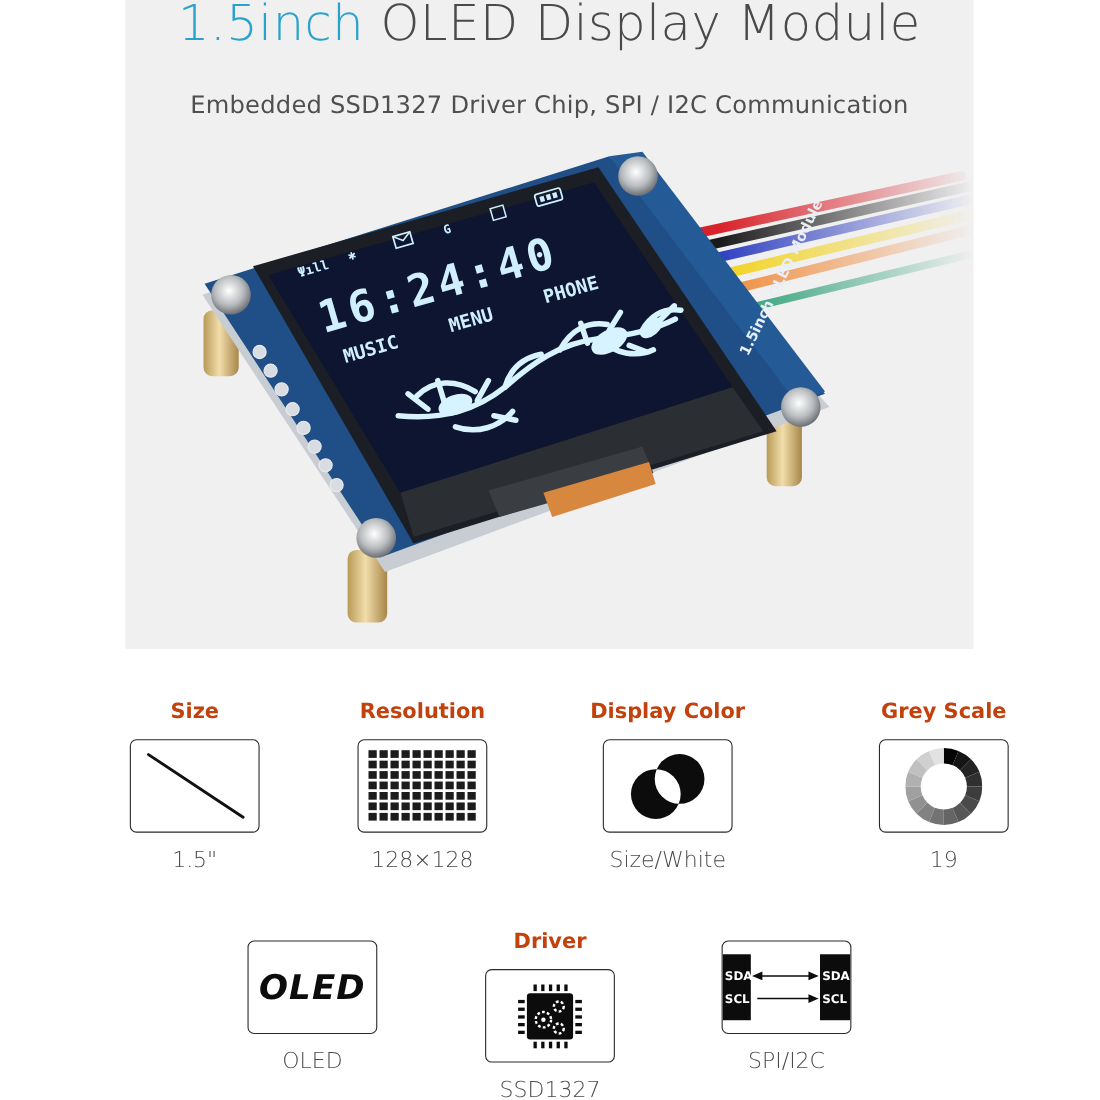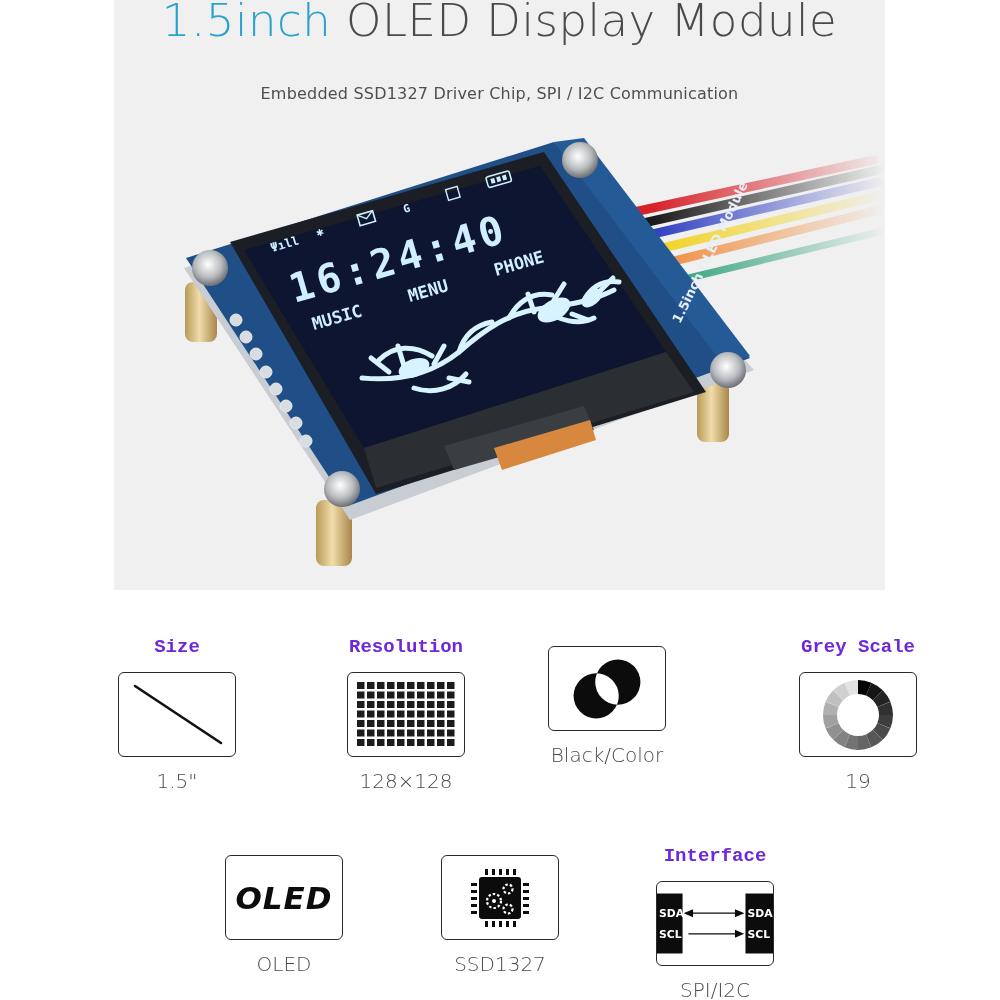--- a/index.html
+++ b/index.html
@@ -12,34 +12,33 @@
     background: #f0f0f0;
   }
   .title {
     position: absolute; left: 0; top: -6px; width: 100%; text-align: center;
     font-family: "DejaVu Sans", sans-serif; font-size: 45px; font-weight: 300;
     color: #4a4a4a; letter-spacing: 0.5px; white-space: nowrap;
   }
   .title .accent { color: #2aa3cc; }
   .subtitle {
     position: absolute; left: 0; top: 84px; width: 100%; text-align: center;
-    font-size: 16px; color: #4f4f4f; white-space: nowrap; letter-spacing: 0.2px;
+    font-size: 22px; color: #4f4f4f; white-space: nowrap; letter-spacing: 0.2px;
   }
 
   
   .product { position: absolute; left: 0; top: 0; width: 771px; height: 590px; }
 
   
   .spec {
     position: absolute; width: 160px; text-align: center;
   }
   .spec .label {
-    font-size: 19px; font-weight: bold; color: #6d28d9; height: 26px; line-height: 26px;
+    font-size: 19px; font-weight: bold; color: #c2410c; height: 26px; line-height: 26px;
     white-space: nowrap;
-    font-family: Liberation Mono, monospace;
   }
   .spec .box {
     margin: 12px auto 0; width: 118px; height: 85px;
     border: 1.6px solid #2a2a2a; border-radius: 6px; background: #fff;
     position: relative; display: flex; align-items: center; justify-content: center;
   }
   .spec .value {
     margin-top: 12px; font-size: 20px; color: #4a4a4a; white-space: nowrap;
     font-weight: 300;
   }
@@ -169,21 +168,21 @@
 <div class="spec" style="left:97px; top:634px;">
   <div class="label">Size</div>
   <div class="box">
     <svg width="118" height="85">
       <line x1="16" y1="14" x2="102" y2="71" stroke="#111" stroke-width="2.6" stroke-linecap="round"></line>
     </svg>
   </div>
   <div class="value">1.5"</div>
 </div>
 
-<div class="spec" style="left:326px; top:634px;">
+<div class="spec" style="left:304px; top:634px;">
   <div class="label">Resolution</div>
   <div class="box">
     <svg width="100" height="68" viewBox="0 0 100 68">
       <g fill="#1c1c1c">
 
         <g id="gr">
           <rect x="1" y="1" width="7.5" height="7"></rect>
             <rect x="11" y="1" width="7.5" height="7"></rect>
             <rect x="21" y="1" width="7.5" height="7"></rect>
             <rect x="31" y="1" width="7.5" height="7"></rect>
@@ -200,33 +199,34 @@
           <use href="#gr" y="38"></use>
           <use href="#gr" y="47.5"></use>
           <use href="#gr" y="57"></use>
       </g>
     </svg>
   </div>
   <div class="value">128×128</div>
 </div>
 
 <div class="spec" style="left:527px; top:634px;">
+  <div class="label">Display Color</div>
   <div class="box">
     <svg width="118" height="85" viewBox="0 0 118 85">
       <defs>
         <clipPath id="cA">
             <circle cx="48" cy="50" r="23"></circle>
           </clipPath>
       </defs>
       <circle cx="48" cy="50" r="23" fill="#0c0c0c"></circle>
       <circle cx="70" cy="36" r="23" fill="#0c0c0c"></circle>
       <circle cx="70" cy="36" r="23" fill="#ffffff" clip-path="url(#cA)"></circle>
     </svg>
   </div>
-  <div class="value">Black/Color</div>
+  <div class="value">Size/White</div>
 </div>
 
 <div class="spec" style="left:778px; top:634px;">
   <div class="label">Grey Scale</div>
   <div class="box">
     <svg width="70" height="70" viewBox="-35 -35 70 70">
       <g stroke-width="14" fill="none">
         <path d="M0 -28 A28 28 0 0 1 10.7 -25.9" stroke="#050505"></path>
         <path d="M10.7 -25.9 A28 28 0 0 1 19.8 -19.8" stroke="#151515"></path>
         <path d="M19.8 -19.8 A28 28 0 0 1 25.9 -10.7" stroke="#232323"></path>
@@ -250,20 +250,21 @@
 </div>
 
 <div class="spec" style="left:204px; top:843px;">
   <div class="box">
     <span class="oled-word">OLED</span>
   </div>
   <div class="value">OLED</div>
 </div>
 
 <div class="spec" style="left:420px; top:843px;">
+  <div class="label">Driver</div>
   <div class="box">
     <svg width="70" height="70" viewBox="0 0 70 70">
       <g fill="#0c0c0c">
         <rect x="14" y="14" width="42" height="42" rx="3"></rect>
 
         <rect x="20" y="6" width="3" height="6"></rect>
           <rect x="27" y="6" width="3" height="6"></rect>
           <rect x="34" y="6" width="3" height="6"></rect>
           <rect x="41" y="6" width="3" height="6"></rect>
           <rect x="48" y="6" width="3" height="6"></rect>
@@ -291,21 +292,20 @@
       </g>
       <g fill="#ffffff">
         <circle cx="29" cy="38" r="2"></circle>
       </g>
     </svg>
   </div>
   <div class="value">SSD1327</div>
 </div>
 
 <div class="spec" style="left:635px; top:843px;">
-  <div class="label">Interface</div>
   <div class="box">
     <svg width="118" height="85" viewBox="0 0 118 85">
       <rect x="0" y="12" width="26" height="61" fill="#0c0c0c"></rect>
       <rect x="90" y="12" width="28" height="61" fill="#0c0c0c"></rect>
       <g font-family="DejaVu Sans, sans-serif" font-weight="bold" font-size="11" fill="#ffffff">
         <text x="2" y="36">SDA</text>
         <text x="2" y="57">SCL</text>
         <text x="92" y="36">SDA</text>
         <text x="92" y="57">SCL</text>
       </g>

